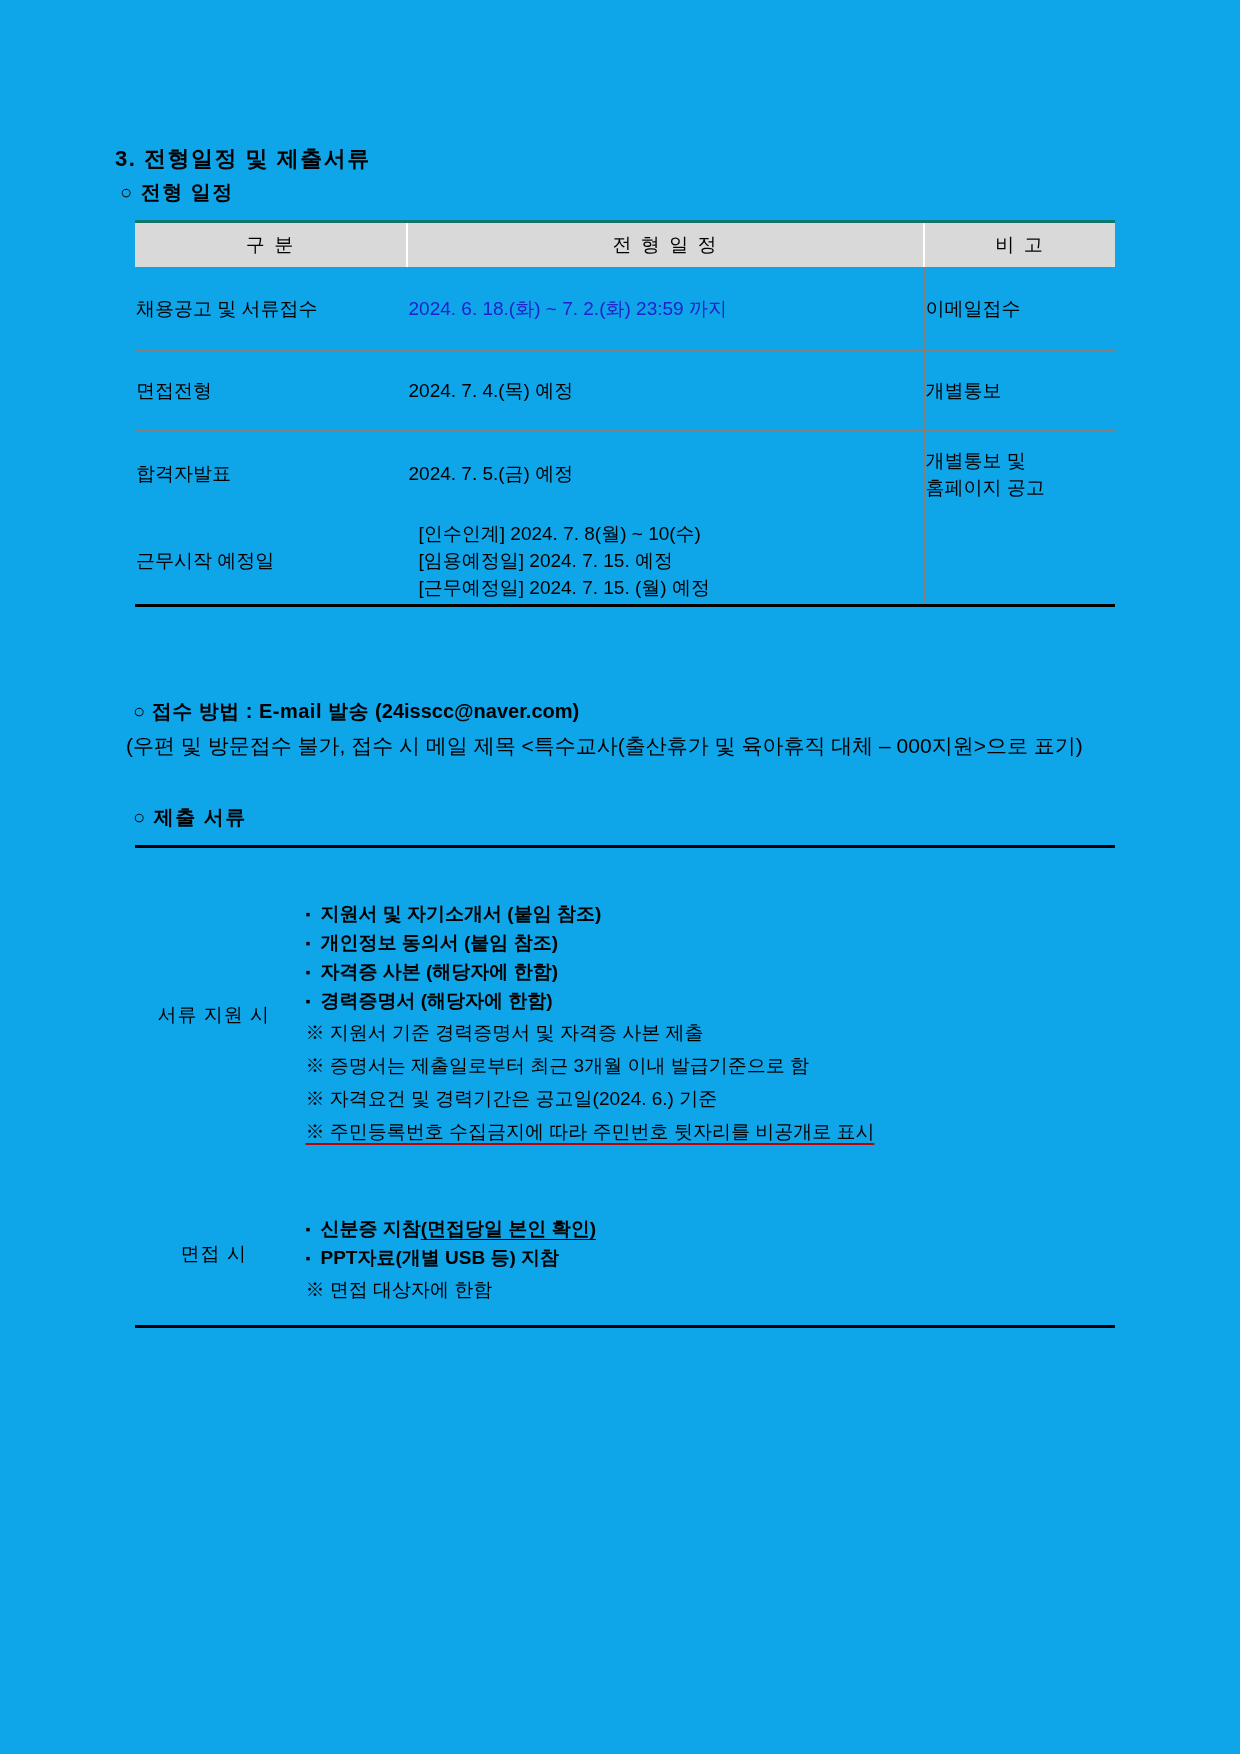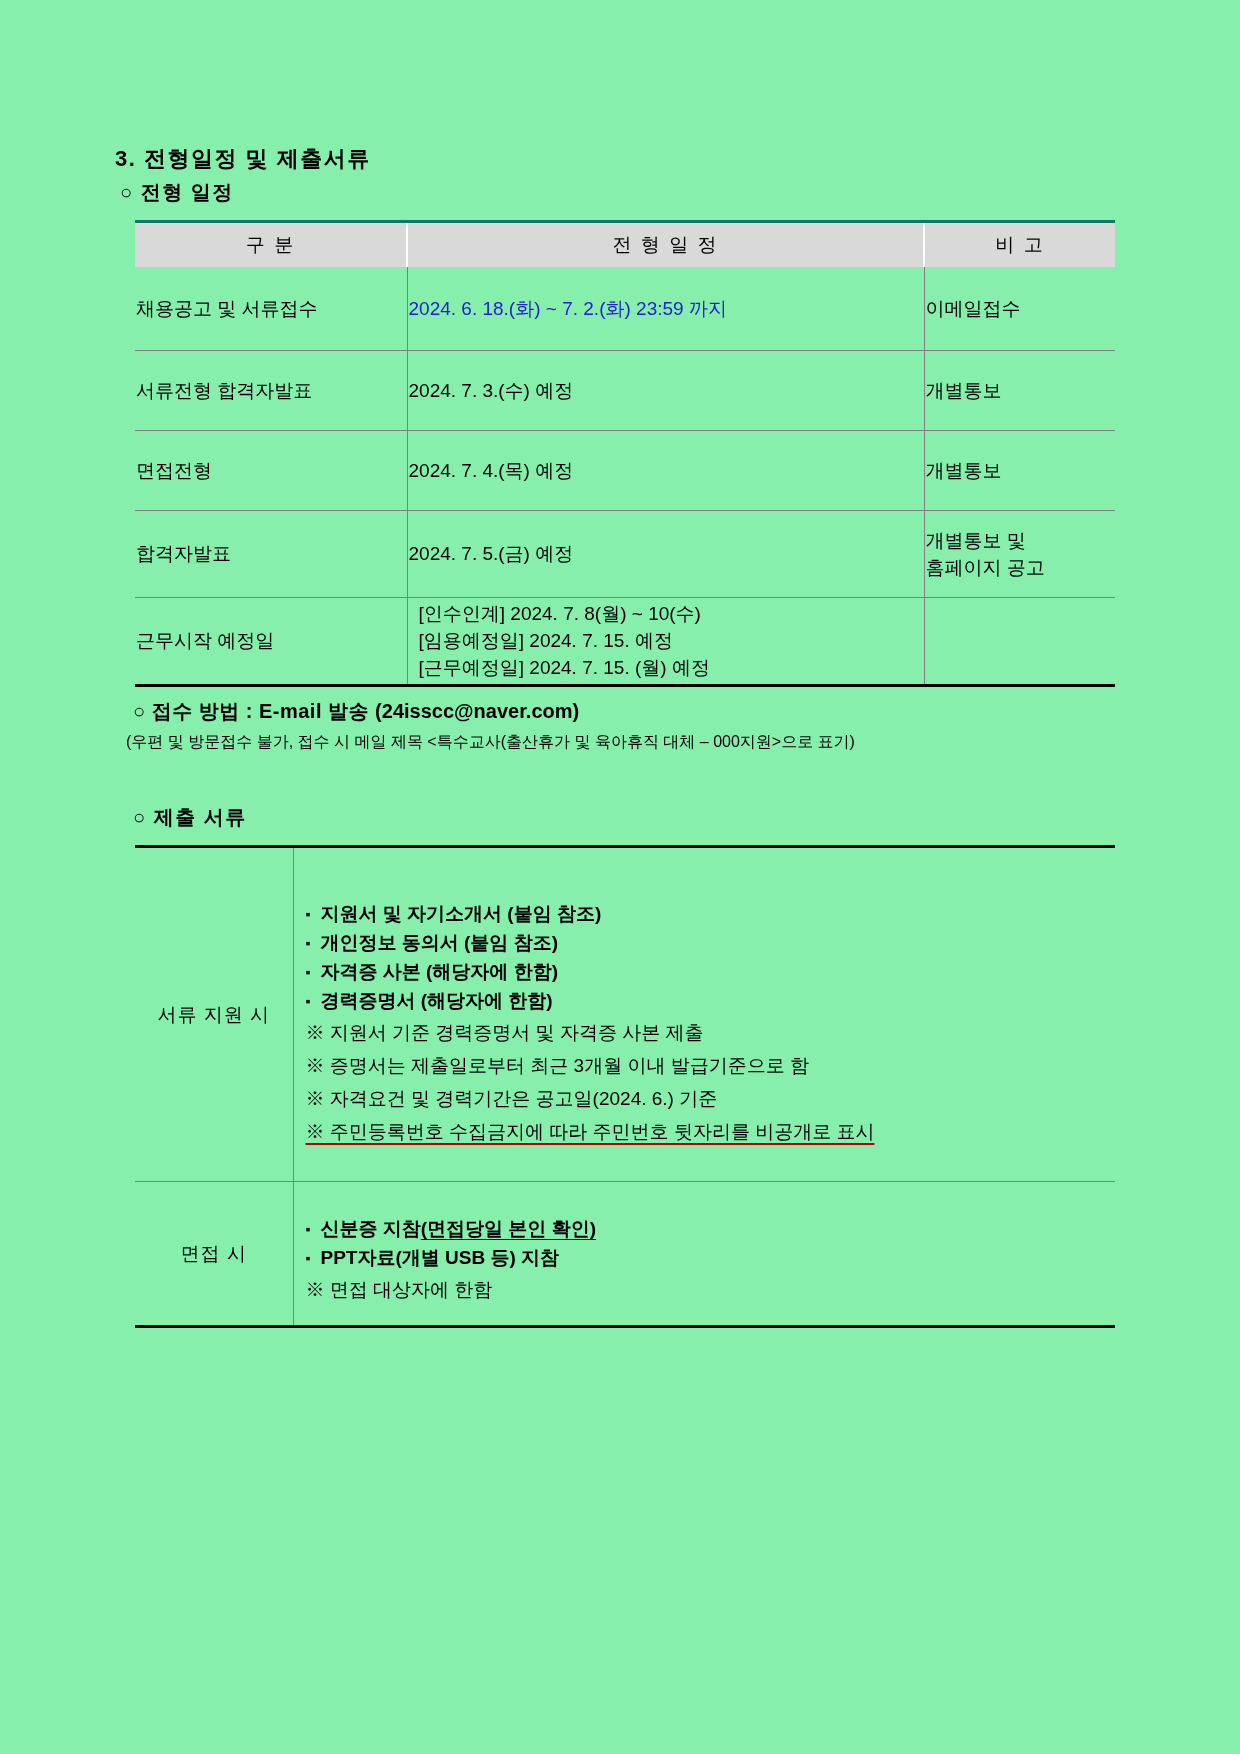--- a/index.html
+++ b/index.html
@@ -1,20 +1,20 @@
 <!DOCTYPE html>
 <html><head>
 <meta charset="utf-8">
 <style>
   html,body{margin:0;padding:0;background:#fff;}
   .page{
     position:relative;
     width:1240px;
     height:1754px;
-    background:#86efac;
+    background:#0ea5e9;
     font-family:"Liberation Sans", sans-serif;
     color:#000;
     overflow:hidden;
   }
   .doc-heading{
     position:absolute; left:115px; top:144px;
     font-size:22px; font-weight:700; letter-spacing:1.5px;
   }
   .sec-label{
     position:absolute; font-size:20px; font-weight:700; letter-spacing:1.5px;
@@ -48,21 +48,21 @@
   td.sched-multiline{ text-align:left; padding-left:11px; }
 
   
   .method-line{
     position:absolute; left:133px; top:698px;
     font-size:20px; font-weight:600; letter-spacing:0.5px;
   }
   .method-email{ font-weight:700; letter-spacing:0; }
   .method-note{
     position:absolute; left:126px; top:732px;
-    font-size:16px; font-weight:400;
+    font-size:21px; font-weight:400;
   }
 
   
   table.t2{
     position:absolute; left:135px; top:845px; width:980px;
     border-collapse:collapse; table-layout:fixed;
     font-size:19px;
     border-top:3px solid #000; border-bottom:3px solid #000;
   }
   table.t2 td{ vertical-align:middle; }
@@ -105,25 +105,20 @@
         <th>구 분</th>
         <th>전 형 일 정</th>
         <th>비 고</th>
       </tr>
     </thead>
     <tbody>
       <tr class="r1">
         <td>채용공고 및 서류접수</td>
         <td class="blue">2024. 6. 18.(화) ~ 7. 2.(화) 23:59 까지</td>
         <td>이메일접수</td>
-      </tr>
-      <tr class="r2 rsep">
-        <td>서류전형 합격자발표</td>
-        <td>2024. 7. 3.(수) 예정</td>
-        <td>개별통보</td>
       </tr>
       <tr class="r3 rsep">
         <td>면접전형</td>
         <td>2024. 7. 4.(목) 예정</td>
         <td>개별통보</td>
       </tr>
       <tr class="r4 rsep">
         <td>합격자발표</td>
         <td>2024. 7. 5.(금) 예정</td>
         <td>

